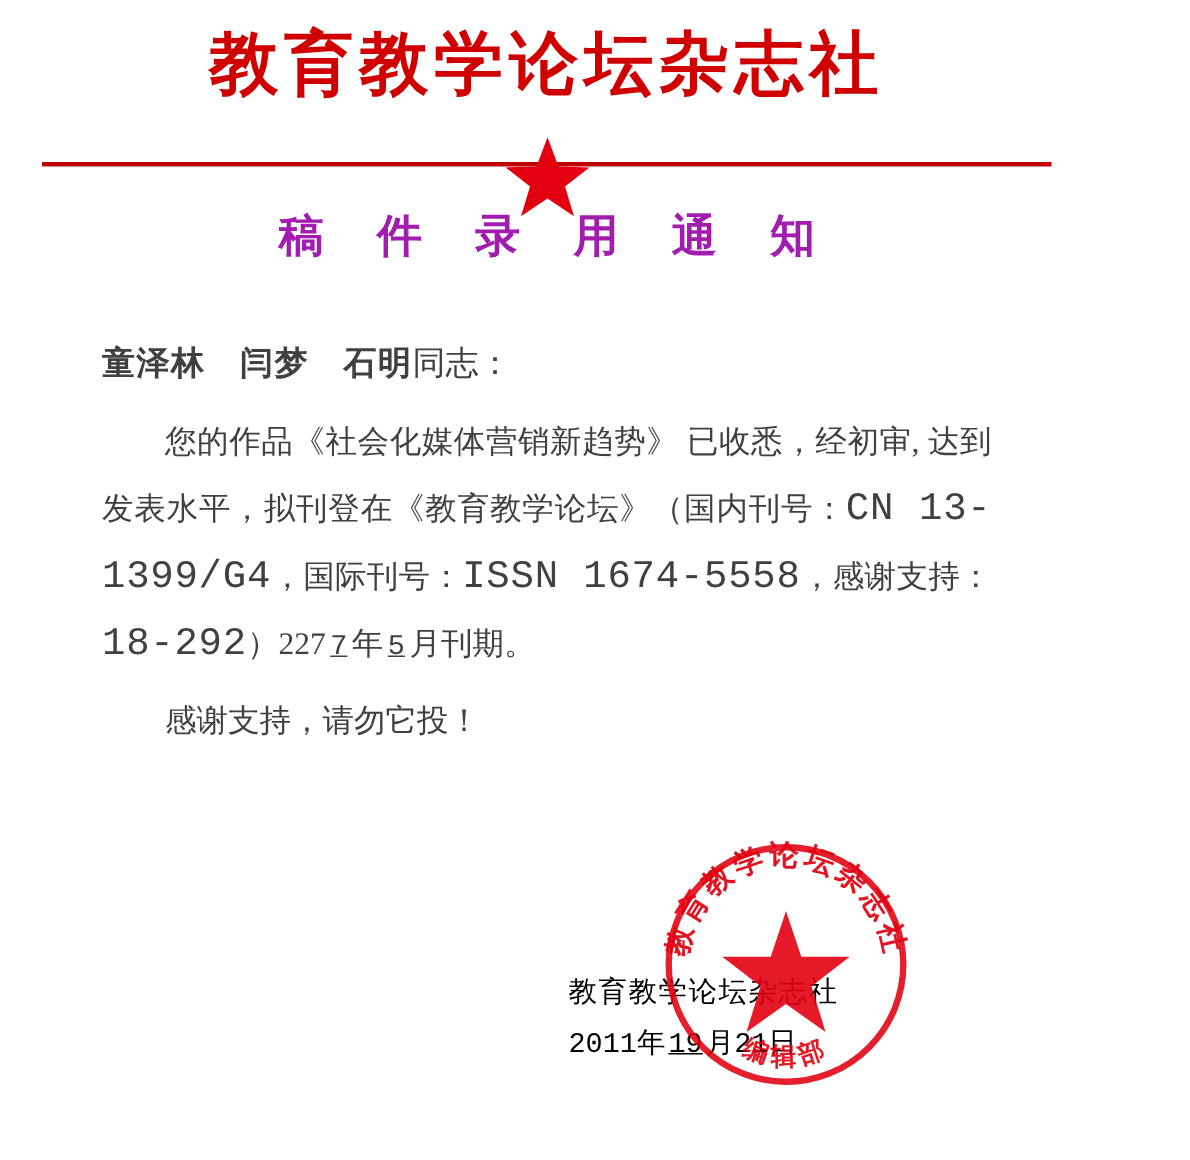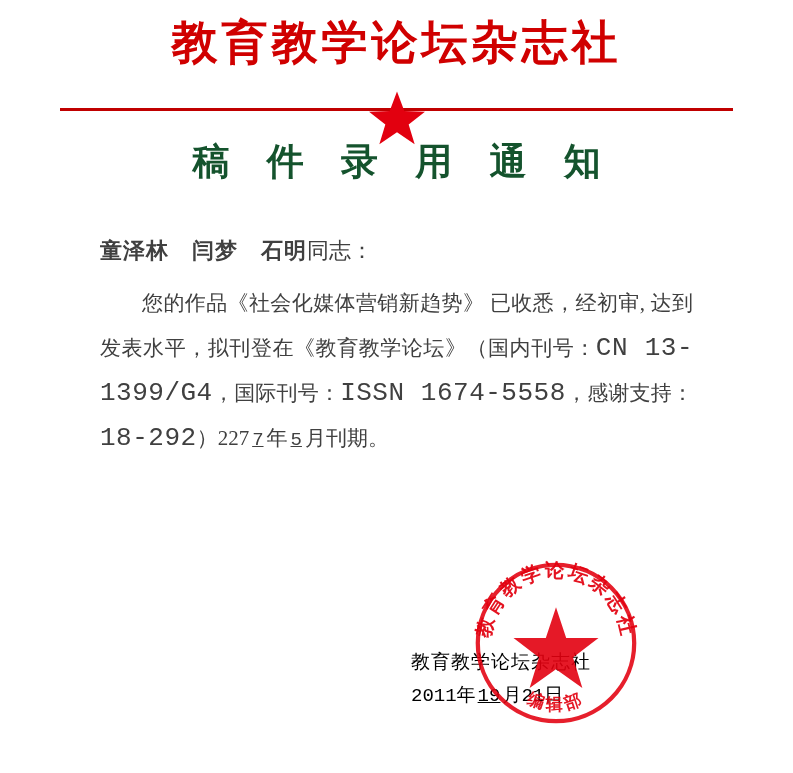--- a/index.html
+++ b/index.html
@@ -14,21 +14,20 @@
     color: #000000;
     position: relative;
     overflow: hidden;
   }
 
   .page {
     position: relative;
     width: 729px;
     height: 773px;
     box-sizing: border-box;
-    margin-left: 32px;
   }
 
   
   .letterhead {
     text-align: center;
     padding-top: 18px;
   }
   .letterhead-title {
     font-family: "Liberation Serif", "DejaVu Serif", serif;
     font-size: 46px;
@@ -59,23 +58,23 @@
     top: 0px;
     transform: translateX(-50%);
     width: 62px;
     height: 62px;
     line-height: 1;
   }
 
   
   .notice-title {
     text-align: center;
-    font-size: 37px;
+    font-size: 30px;
     font-weight: bold;
-    color: #14532d;
+    color: #a21caf;
     letter-spacing: 14px;
     margin-top: 8px;
     text-indent: 14px;
   }
 
   
   .body-block {
     margin: 44px 68px 0 68px;
     font-size: 21px;
     line-height: 44px;
@@ -177,20 +176,21 @@
   <div class="body-block">
 
     <div class="salutation">
       <span class="name">童泽林　闫梦　石明</span><span class="tail">同志：</span>
     </div>
 
     <p class="para">
       <span>您的作品《社会化媒体营销新趋势》 已收悉，经初审, 达到发表水平，拟刊登在《教育教学论坛》（国内刊号：</span><span class="mono">CN 13-1399/G4</span><span>，国际刊号：</span><span class="mono">ISSN 1674-5558</span><span>，感谢支持：</span><span class="mono">18-292</span><span>）227</span><span class="underlined">7</span><span>年</span><span class="underlined">5</span><span>月刊期。</span>
     </p>
 
+    <p class="para-thanks">感谢支持，请勿它投！</p>
   </div>
 
   <div class="sign-block">
     <div class="sign-org">教育教学论坛杂志社</div>
     <div class="sign-date">
       <span>2011</span><span>年</span><span class="u">19</span><span>月</span><span>21</span><span>日</span>
     </div>
   </div>
 
   <div class="stamp">

